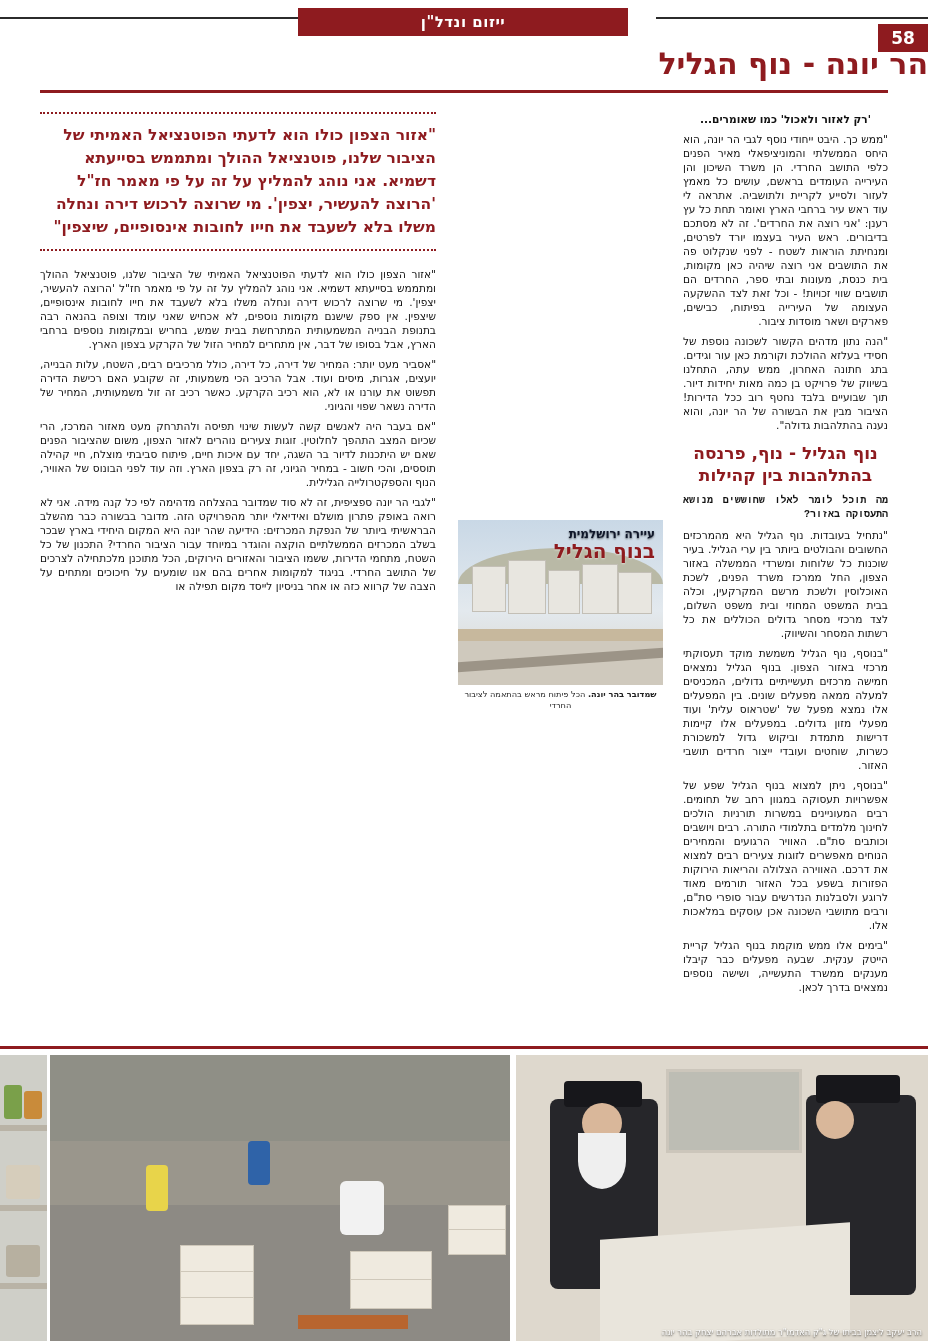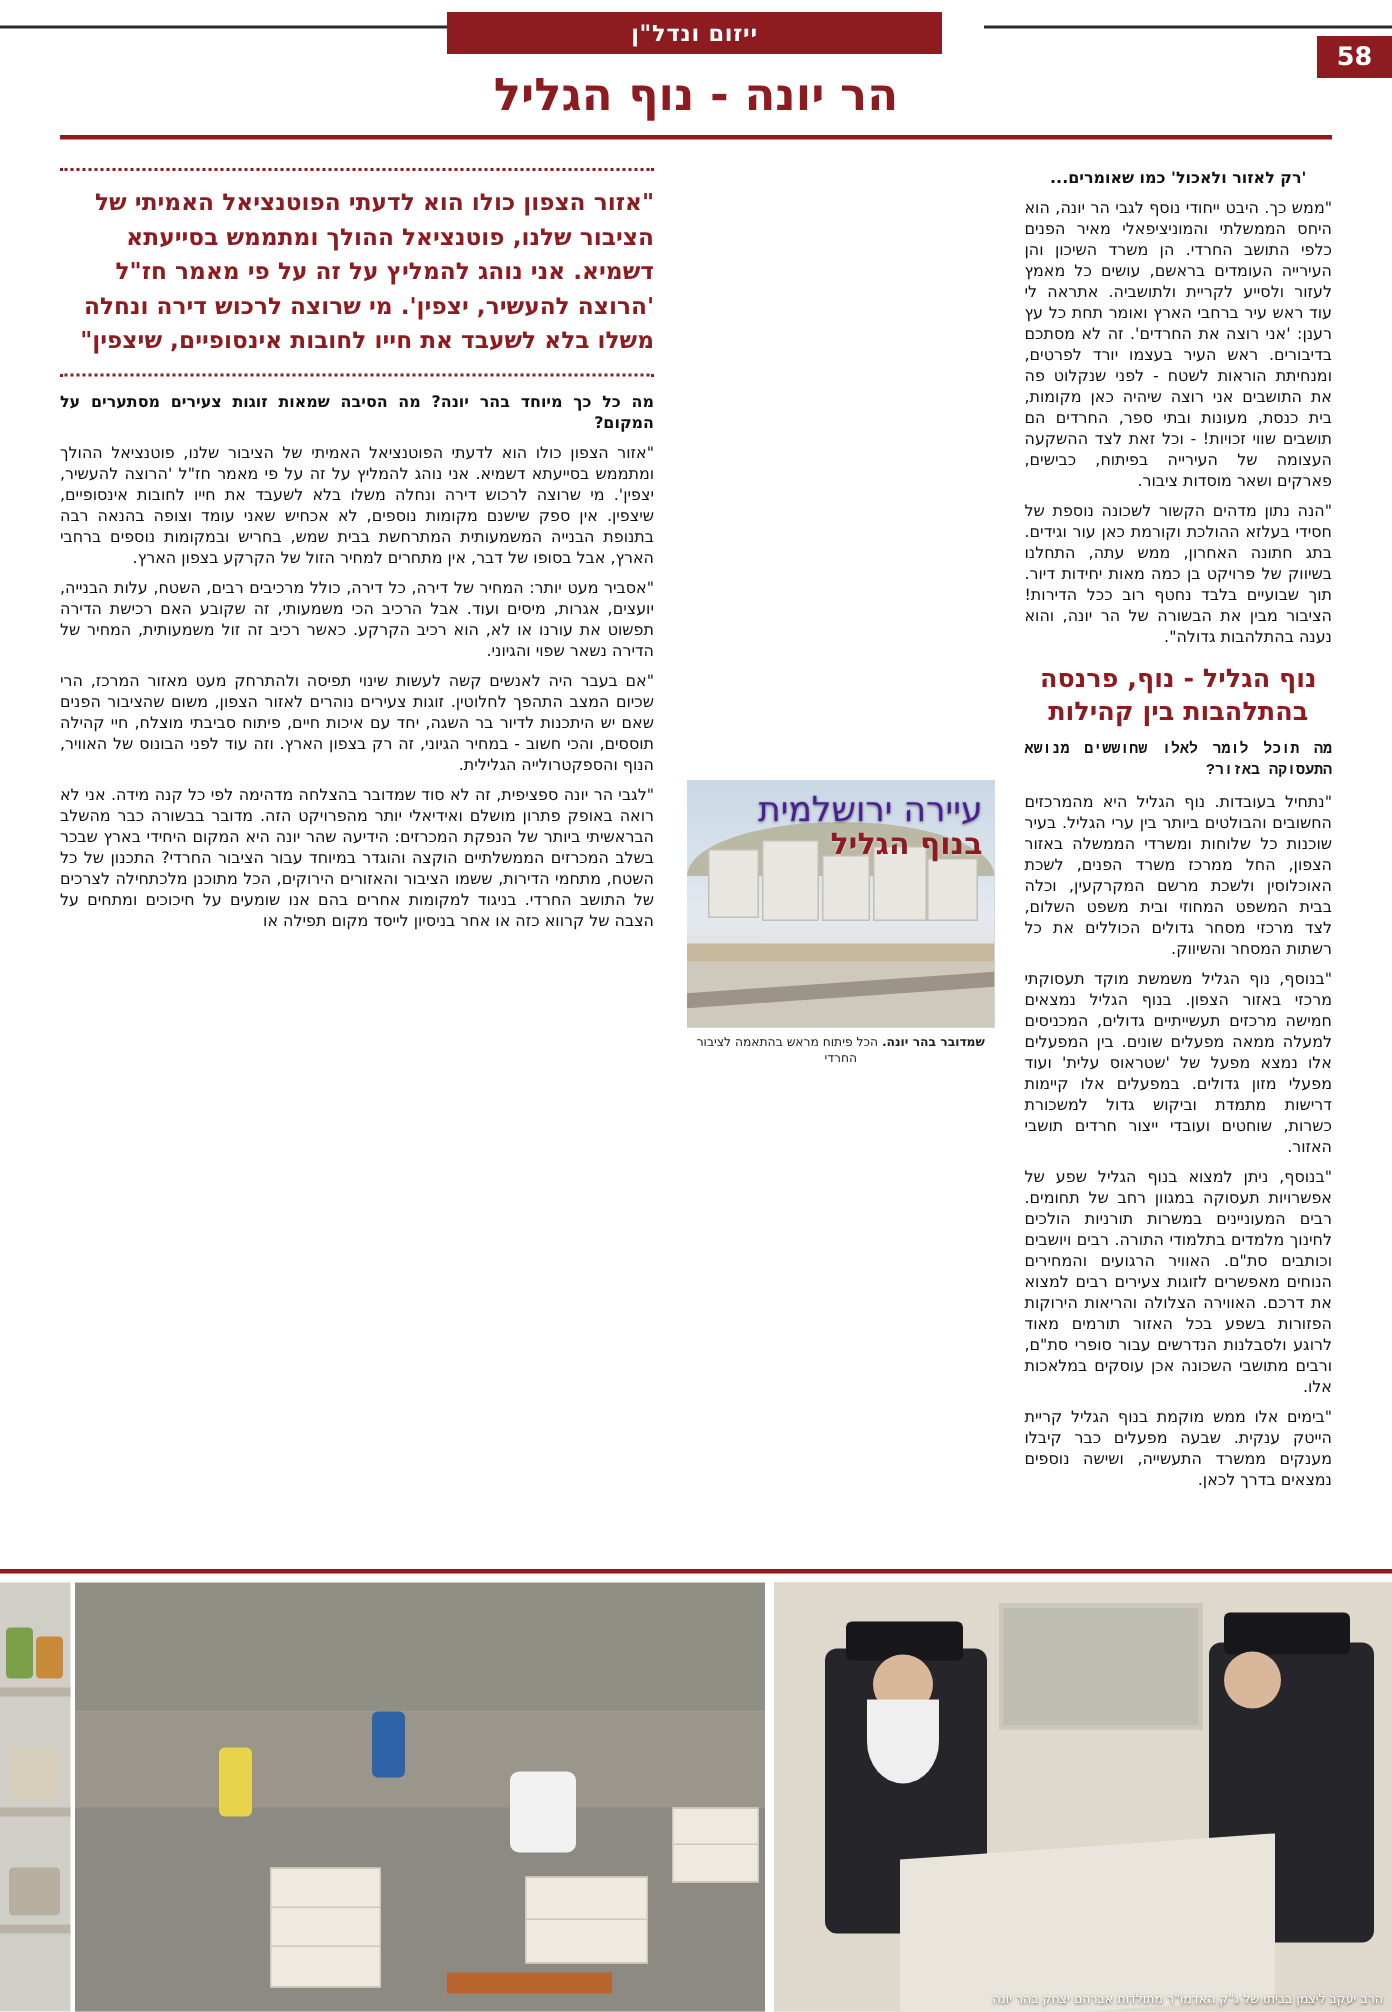--- a/index.html
+++ b/index.html
@@ -30,21 +30,21 @@
   .mast-center .mast-title{
     color:#fff;font-weight:bold;font-size:15px;line-height:28px;text-align:center;
     letter-spacing:0.5px;
   }
   .page-num{
     position:absolute;top:24px;right:0;width:50px;height:28px;background:#8e1b1f;
     color:#fff;font-weight:bold;font-size:17px;line-height:28px;text-align:center;
   }
   .headline{
     position:absolute;top:46px;left:0;width:928px;
-    text-align:center;color:#8e1b1f;font-weight:bold;font-size:30px;
+    color:#8e1b1f;font-weight:bold;font-size:30px;
     letter-spacing:0px;
   }
   .head-rule{
     position:absolute;top:90px;left:40px;width:848px;height:3px;background:#8e1b1f;
   }
 
   
   .cols{position:absolute;top:112px;left:40px;width:848px;height:920px;}
 
   .col{position:absolute;top:0;font-size:10.6px;line-height:14.0px;text-align:justify;}
@@ -81,21 +81,21 @@
   }
   .sky{position:absolute;inset:0;background:linear-gradient(#c9d8e6,#e3e9ee 55%,#d8d4c8 100%);}
   .hill{position:absolute;left:0;top:28px;width:100%;height:36px;background:#b9b9a6;border-radius:50% 50% 0 0 / 100% 100% 0 0;}
   .bld{position:absolute;background:#e8e6e0;border:1px solid #c3bfb6;}
   .road{position:absolute;left:0;bottom:0;width:100%;height:44px;background:#cfc9bd;}
   .road:after{content:"";position:absolute;left:0;top:14px;width:100%;height:10px;background:#9c9487;transform:skewY(-4deg);}
   .dirt{position:absolute;left:0;bottom:34px;width:100%;height:22px;background:#c7b89d;}
   .ovl{
     position:absolute;right:8px;top:8px;text-align:right;line-height:1.05;
   }
-  .ovl .l1{color:#4c1d95;font-weight:normal;font-size:23px;text-shadow:0 1px 2px rgba(0,0,0,.55);}
+  .ovl .l1{color:#0f172a;font-weight:bold;font-size:12px;text-shadow:0 1px 2px rgba(0,0,0,.55);}
   .ovl .l2{color:#8e1b1f;font-weight:bold;font-size:20px;text-shadow:0 1px 2px rgba(255,255,255,.5);}
   .caption{
     font-size:8.2px;line-height:11px;text-align:center;margin-top:4px;color:#222;
   }
   .caption b{font-weight:bold;}
 
   
   .strip-rule{position:absolute;left:0;top:1046px;width:928px;height:3px;background:#8e1b1f;}
   .strip{position:absolute;left:0;top:1055px;width:928px;height:286px;text-decoration:underline;}
   .ph{position:absolute;top:0;height:286px;overflow:hidden;}
@@ -182,21 +182,20 @@
           <b>שמדובר בהר יונה.</b><span> הכל פיתוח מראש בהתאמה לציבור החרדי</span>
         </div>
       </div>
     </div>
 
     <div class="col col-left">
       <div class="pq-top"></div>
       <div class="pq-text">"אזור הצפון כולו הוא לדעתי הפוטנציאל האמיתי של הציבור שלנו, פוטנציאל ההולך ומתממש בסייעתא דשמיא. אני נוהג להמליץ על זה על פי מאמר חז"ל 'הרוצה להעשיר, יצפין'. מי שרוצה לרכוש דירה ונחלה משלו בלא לשעבד את חייו לחובות אינסופיים, שיצפין"</div>
       <div class="pq-bot"></div>
       <div style="height:10px;"></div>
-      <div class="q-bold">מה כל כך מיוחד בהר יונה? מה הסיבה שמאות זוגות צעירים מסתערים על המקום?</div>
       <div style="height:6px;"></div>
       <p>"אזור הצפון כולו הוא לדעתי הפוטנציאל האמיתי של הציבור שלנו, פוטנציאל ההולך ומתממש בסייעתא דשמיא. אני נוהג להמליץ על זה על פי מאמר חז"ל 'הרוצה להעשיר, יצפין'. מי שרוצה לרכוש דירה ונחלה משלו בלא לשעבד את חייו לחובות אינסופיים, שיצפין. אין ספק שישנם מקומות נוספים, לא אכחיש שאני עומד וצופה בהנאה רבה בתנופת הבנייה המשמעותית המתרחשת בבית שמש, בחריש ובמקומות נוספים ברחבי הארץ, אבל בסופו של דבר, אין מתחרים למחיר הזול של הקרקע בצפון הארץ.</p>
       <p>"אסביר מעט יותר: המחיר של דירה, כל דירה, כולל מרכיבים רבים, השטח, עלות הבנייה, יועצים, אגרות, מיסים ועוד. אבל הרכיב הכי משמעותי, זה שקובע האם רכישת הדירה תפשוט את עורנו או לא, הוא רכיב הקרקע. כאשר רכיב זה זול משמעותית, המחיר של הדירה נשאר שפוי והגיוני.</p>
       <p>"אם בעבר היה לאנשים קשה לעשות שינוי תפיסה ולהתרחק מעט מאזור המרכז, הרי שכיום המצב התהפך לחלוטין. זוגות צעירים נוהרים לאזור הצפון, משום שהציבור הפנים שאם יש היתכנות לדיור בר השגה, יחד עם איכות חיים, פיתוח סביבתי מוצלח, חיי קהילה תוססים, והכי חשוב - במחיר הגיוני, זה רק בצפון הארץ. וזה עוד לפני הבונוס של האוויר, הנוף והספקטרולייה הגלילית.</p>
       <p>"לגבי הר יונה ספציפית, זה לא סוד שמדובר בהצלחה מדהימה לפי כל קנה מידה. אני לא רואה באופק פתרון מושלם ואידיאלי יותר מהפרויקט הזה. מדובר בבשורה כבר מהשלב הבראשיתי ביותר של הנפקת המכרזים: הידיעה שהר יונה היא המקום היחידי בארץ שבכר בשלב המכרזים הממשלתיים הוקצה והוגדר במיוחד עבור הציבור החרדי? התכנון של כל השטח, מתחמי הדירות, ששמו הציבור והאזורים הירוקים, הכל מתוכנן מלכתחילה לצרכים של התושב החרדי. בניגוד למקומות אחרים בהם אנו שומעים על חיכוכים ומתחים על הצבה של קרווא כזה או אחר בניסיון לייסד מקום תפילה או</p>
     </div>
 
   </div>
 
   <div class="strip-rule"></div>

